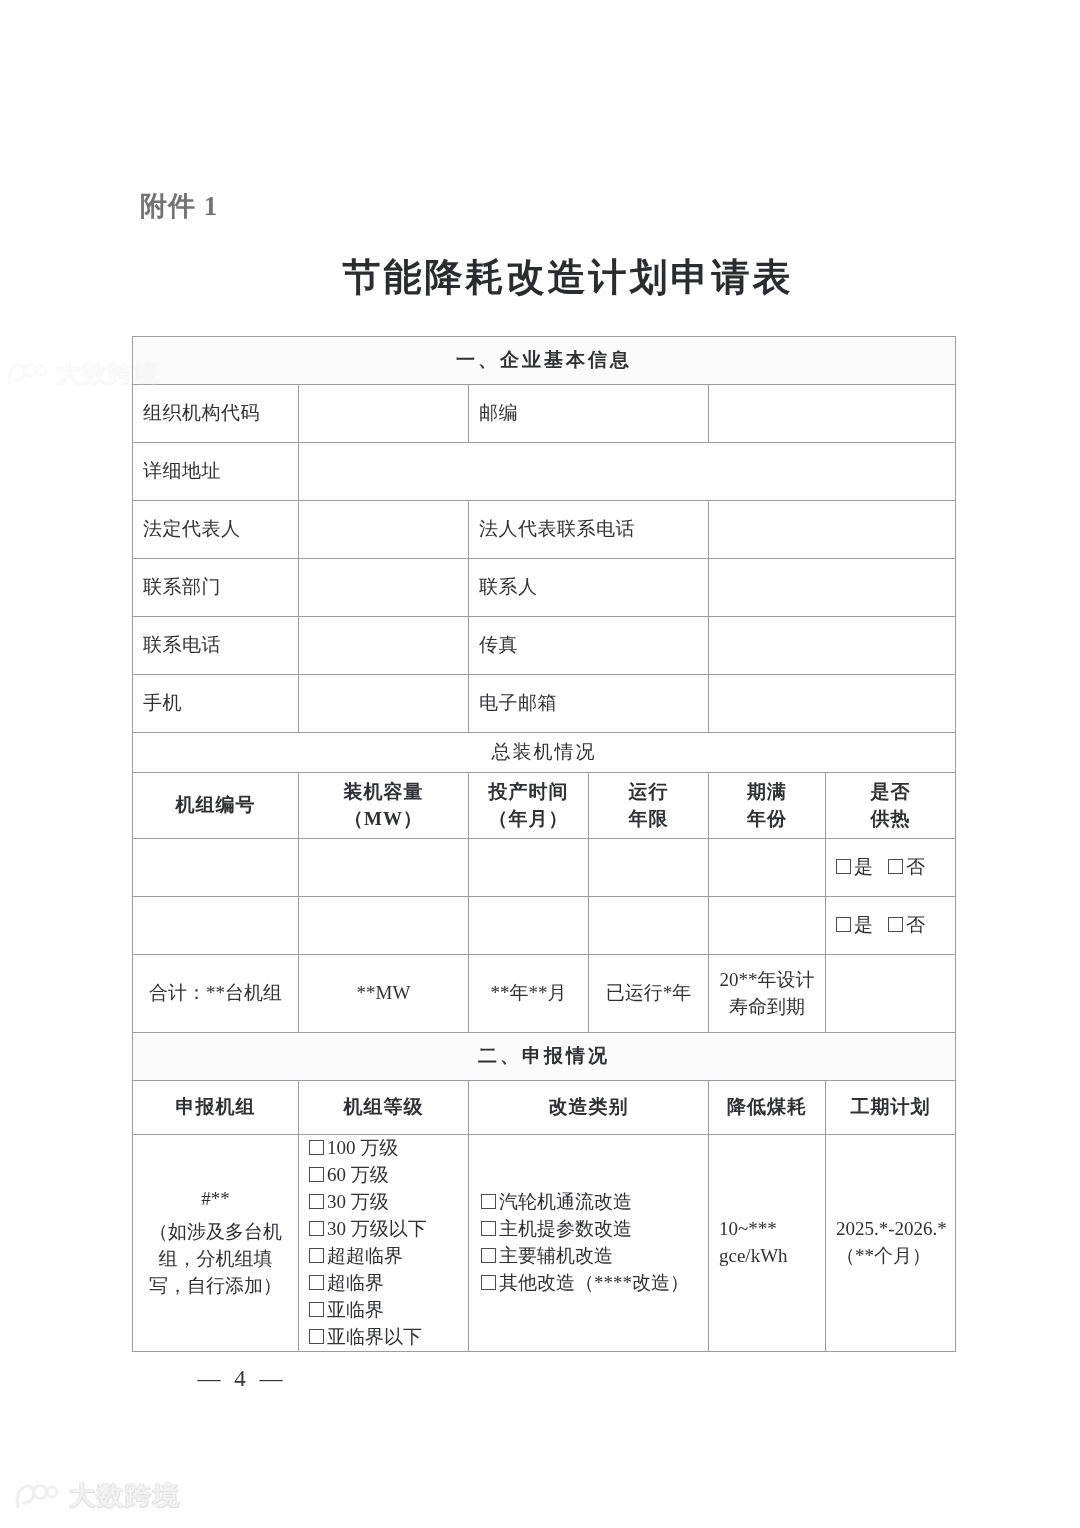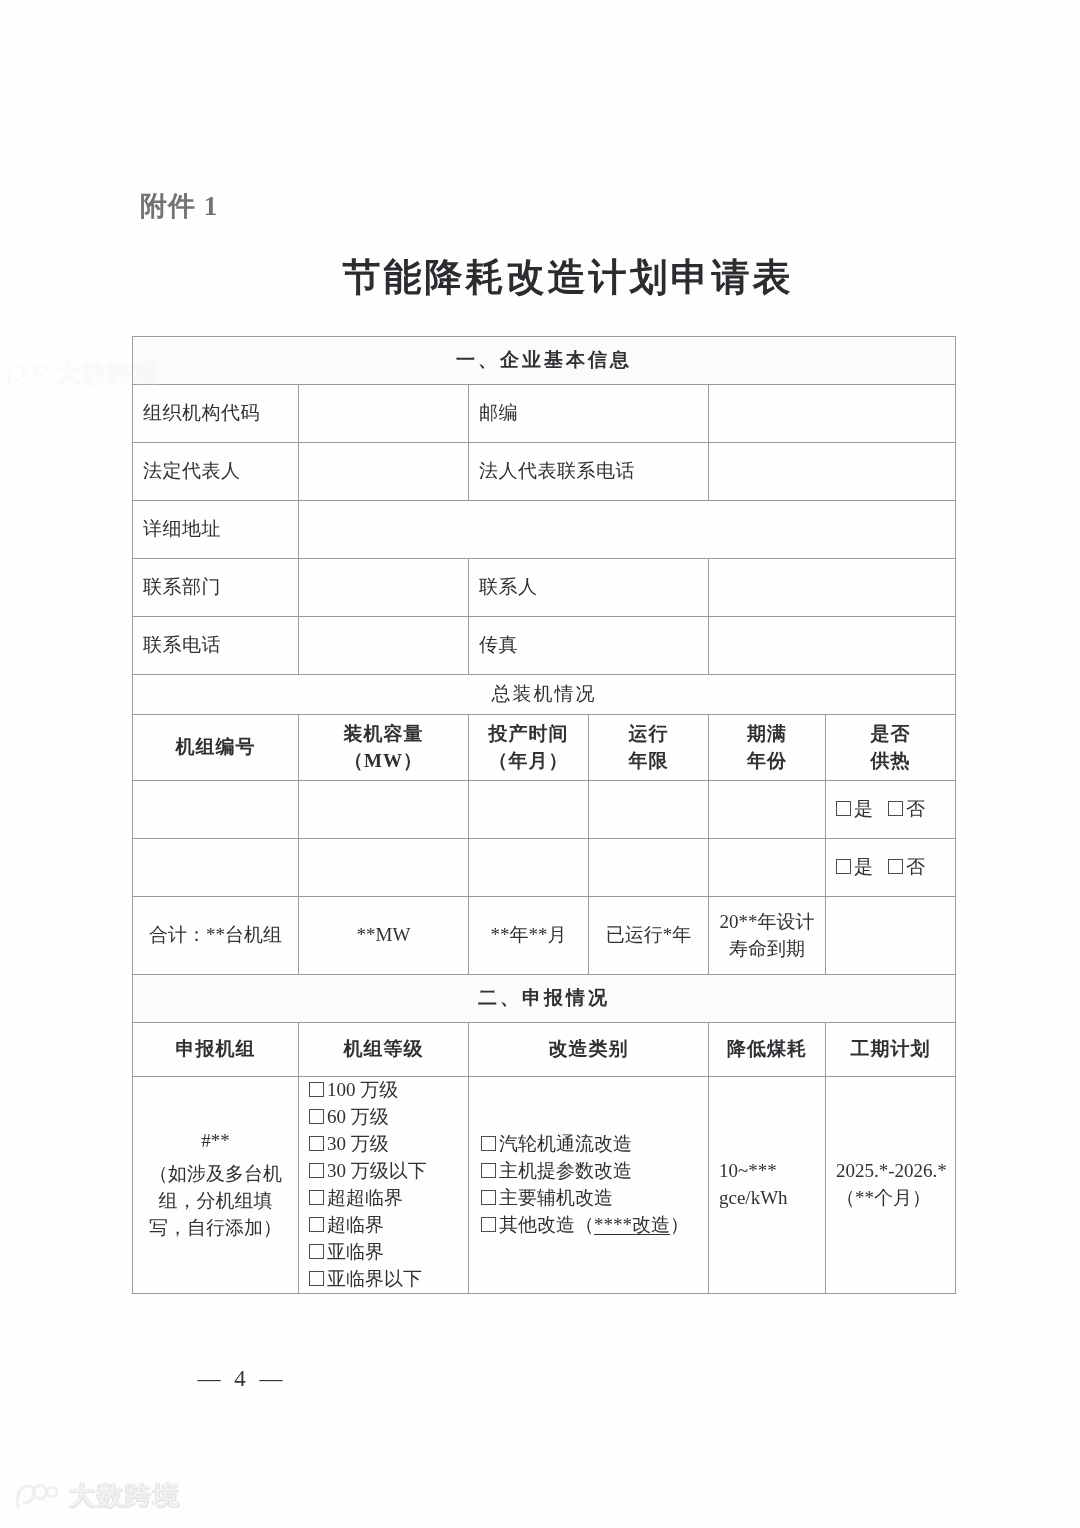--- a/index.html
+++ b/index.html
@@ -130,21 +130,21 @@
     line-height: 1.55;
     padding: 0 6px;
   }
   .applicant-cell {
     text-align: center;
     font-size: 19px;
     line-height: 1.72;
     padding: 0 6px;
   }
   .applicant-cell .code { display: block; margin-bottom: 6px; }
-  .u { text-decoration: underline; text-underline-offset: 3px; }
+  .u { text-underline-offset: 3px; }
 
   
   .page-number {
     position: absolute;
     left: 132px;
     top: 1366px;
     width: 220px;
     text-align: center;
     font-size: 23px;
     letter-spacing: 4px;
@@ -207,45 +207,51 @@
 
 
       <tr class="tall-row">
         <td class="label-cell">组织机构代码</td>
         <td></td>
         <td colspan="2" class="label-cell">邮编</td>
         <td colspan="2"></td>
       </tr>
 
       <tr class="tall-row">
-        <td class="label-cell">法定代表人</td>
-        <td></td>
-        <td colspan="2" class="label-cell">法人代表联系电话</td>
-        <td colspan="2"></td>
-      </tr>
-
-      <tr class="tall-row">
         <td class="label-cell">详细地址</td>
         <td colspan="5"></td>
       </tr>
 
       <tr class="tall-row">
+        <td class="label-cell">法定代表人</td>
+        <td></td>
+        <td colspan="2" class="label-cell">法人代表联系电话</td>
+        <td colspan="2"></td>
+      </tr>
+
+      <tr class="tall-row">
         <td class="label-cell">联系部门</td>
         <td></td>
         <td colspan="2" class="label-cell">联系人</td>
         <td colspan="2"></td>
       </tr>
 
       <tr class="tall-row">
         <td class="label-cell">联系电话</td>
         <td></td>
         <td colspan="2" class="label-cell">传真</td>
         <td colspan="2"></td>
       </tr>
 
+      <tr class="tall-row">
+        <td class="label-cell">手机</td>
+        <td></td>
+        <td colspan="2" class="label-cell">电子邮箱</td>
+        <td colspan="2"></td>
+      </tr>
 
       <tr>
         <td colspan="6" class="subsection-head">总装机情况</td>
       </tr>
 
       <tr>
         <td class="col-head">机组编号</td>
         <td class="col-head">
           <span>装机容量</span><br>
           <span>（MW）</span>

